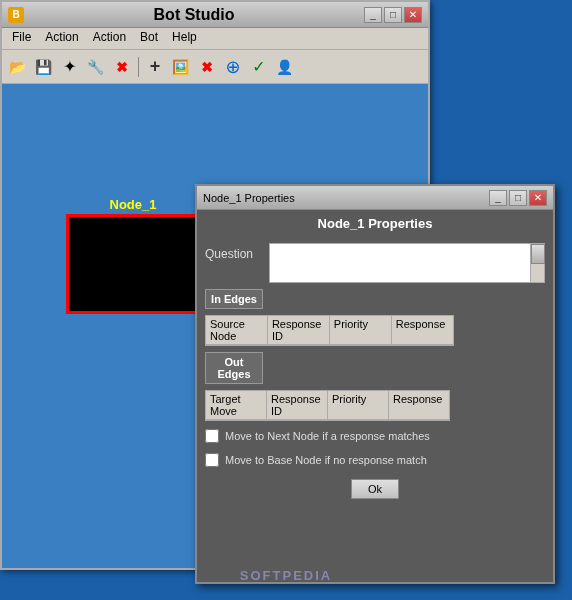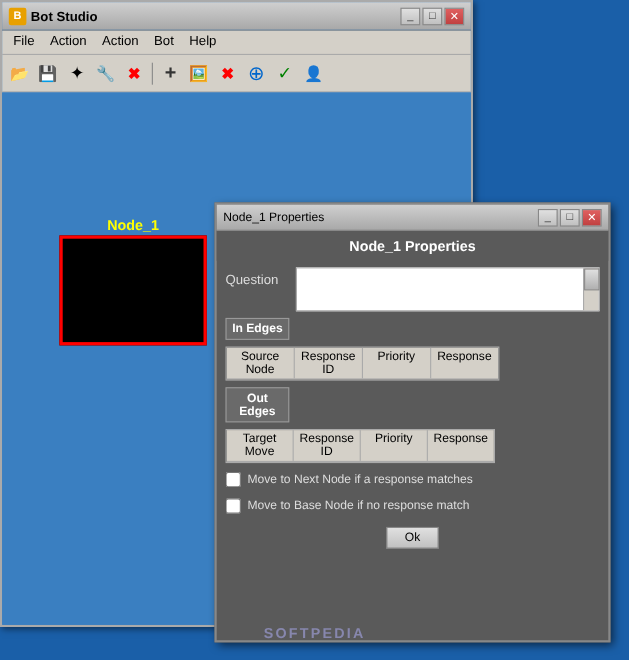--- a/index.html
+++ b/index.html
@@ -37,23 +37,24 @@
     .title-bar-icon {
       width: 16px; height: 16px;
       background: #e8a000;
       border-radius: 2px;
       display: flex; align-items: center; justify-content: center;
       font-size: 10px; color: white; font-weight: bold;
     }
 
     .title-bar-text {
       flex: 1;
-      font-size: 12px;
+      font-size: 16px;
       font-weight: bold;
       color: #000;
+      text-align: center;
     }
 
     .title-bar-controls {
       display: flex; gap: 2px;
     }
 
     .tb-btn {
       width: 18px; height: 16px;
       background: linear-gradient(to bottom, #e0e0e0, #c0c0c0);
       border: 1px solid #888;
@@ -109,21 +110,21 @@
     .canvas-area {
       background: #3a7fc1;
       position: absolute;
       top: 82px; left: 0;
       right: 0; bottom: 0;
     }
 
     
     .node-box {
       position: absolute;
-      top: 130px; left: 52px;
+      top: 130px; left: 64px;
       width: 134px; height: 100px;
       border: 3px solid #ff0000;
       background: #000;
       display: flex;
       flex-direction: column;
       align-items: center;
     }
 
     .node-label {
       color: #ffff00;
@@ -253,21 +254,20 @@
       background: #d4d0c8;
       border-bottom: 1px solid #aaa;
     }
 
     .th {
       flex: 1;
       padding: 2px 4px;
       font-size: 11px;
       color: #000;
       border-right: 1px solid #aaa;
-      text-align: center;
     }
 
     .th:last-child { border-right: none; }
 
     .table-body {
       background: white;
       height: calc(100% - 22px);
     }
 
     .checkbox-row {

